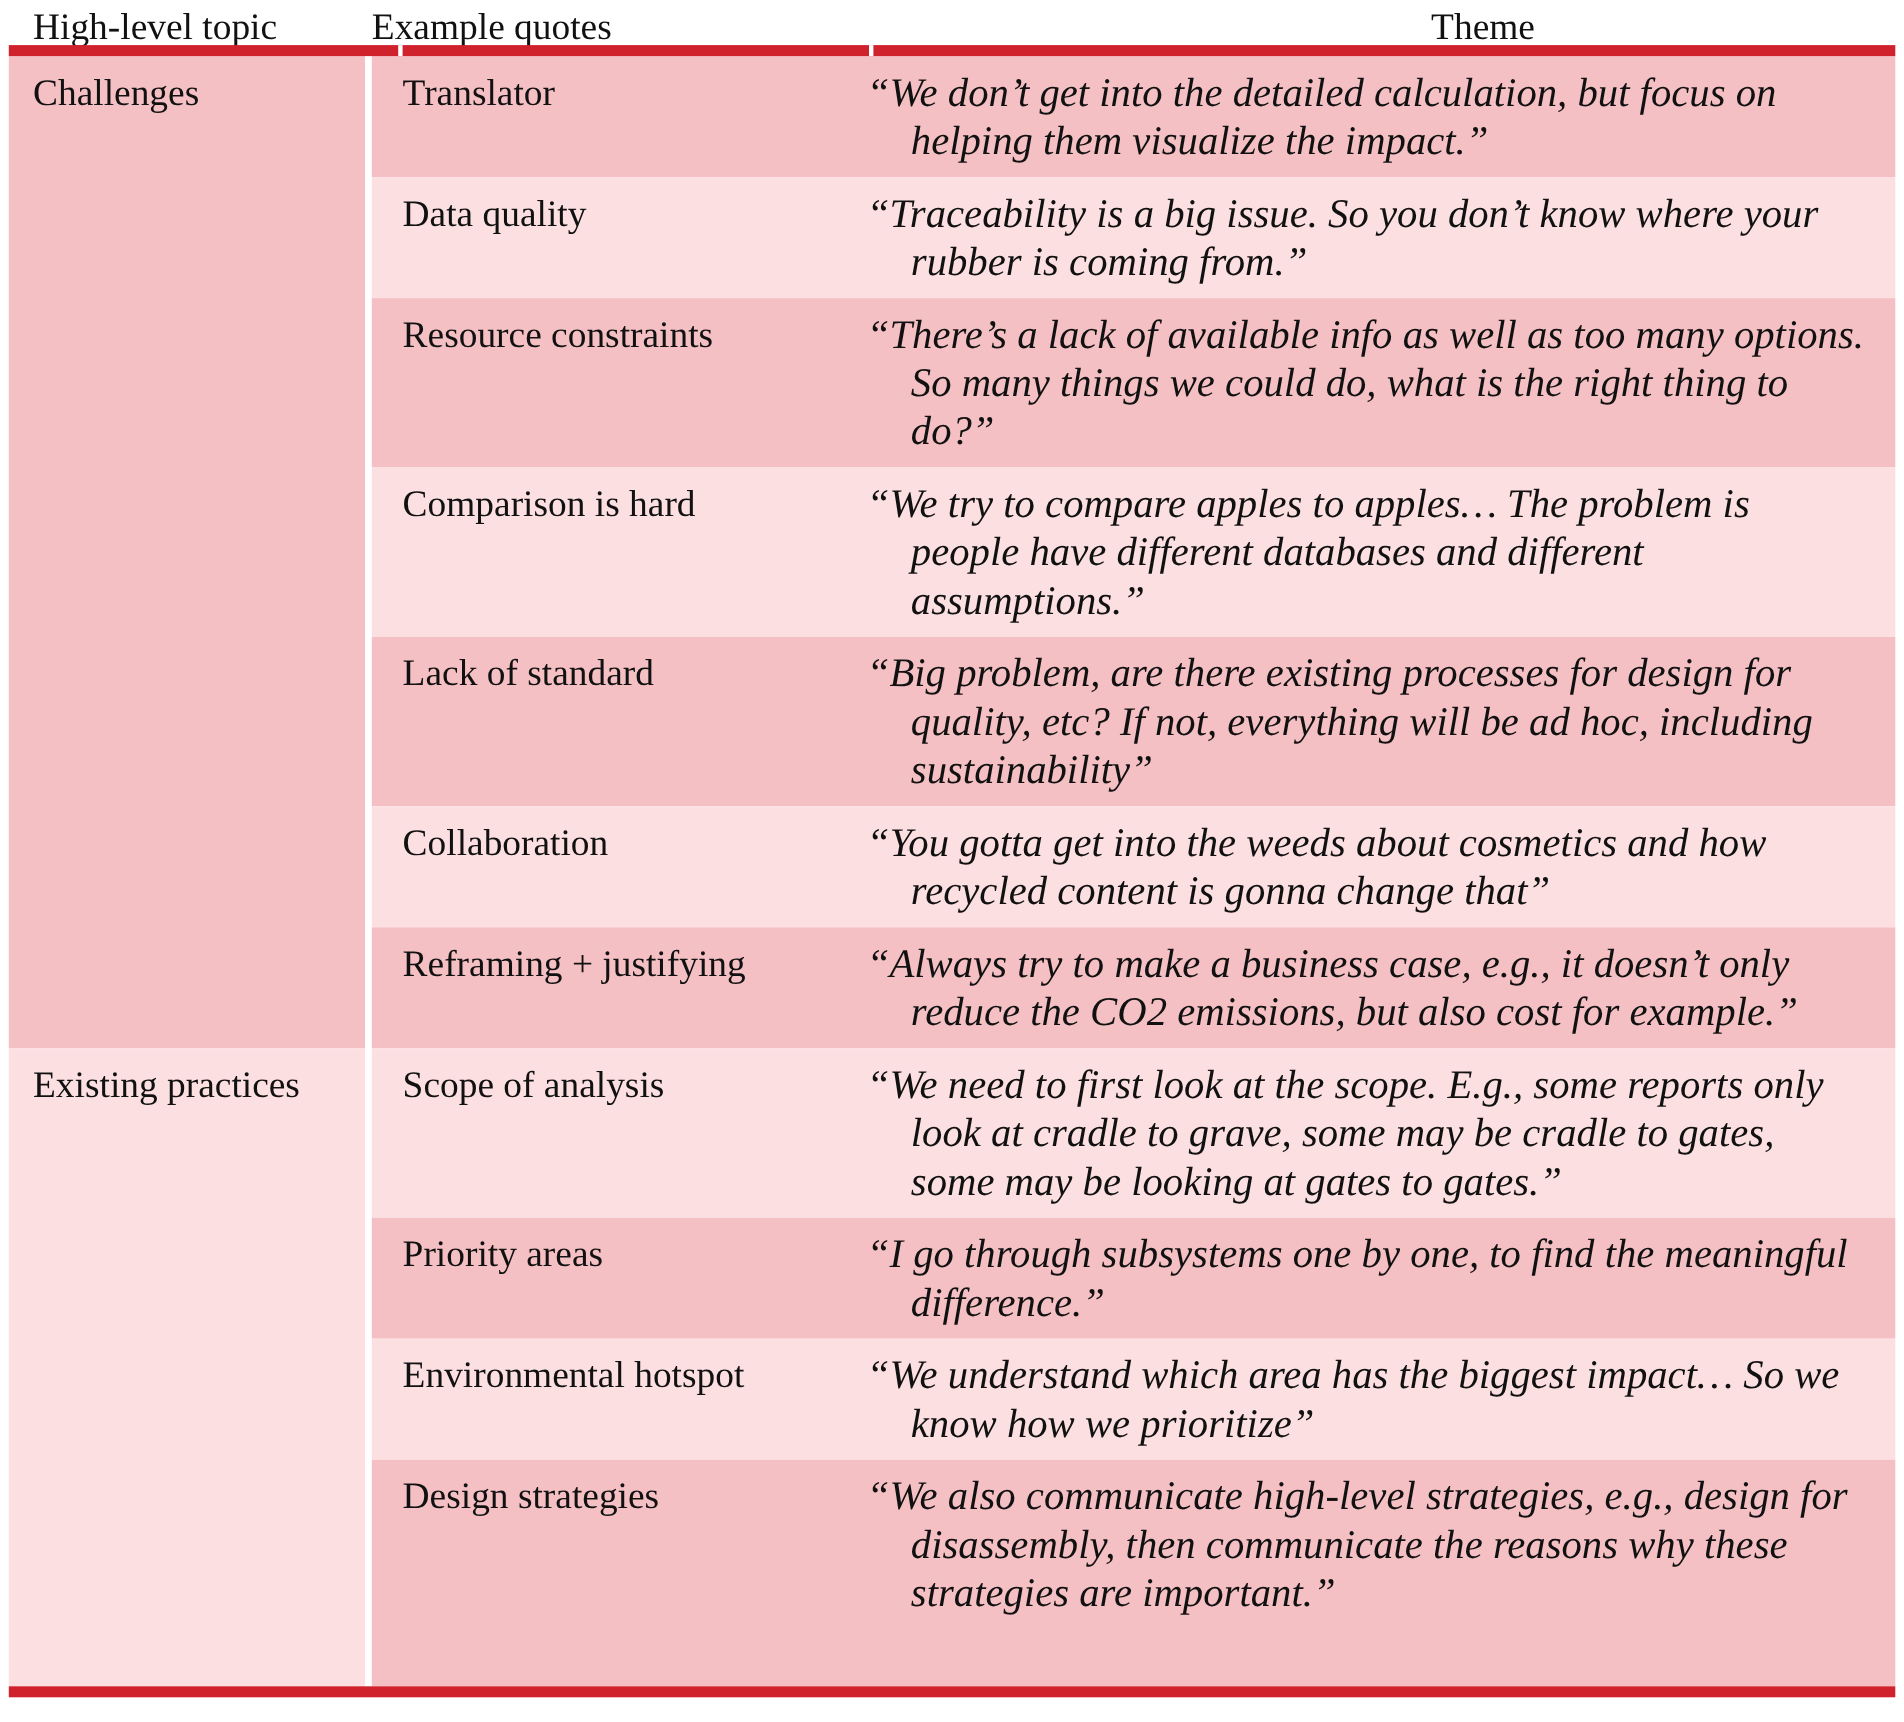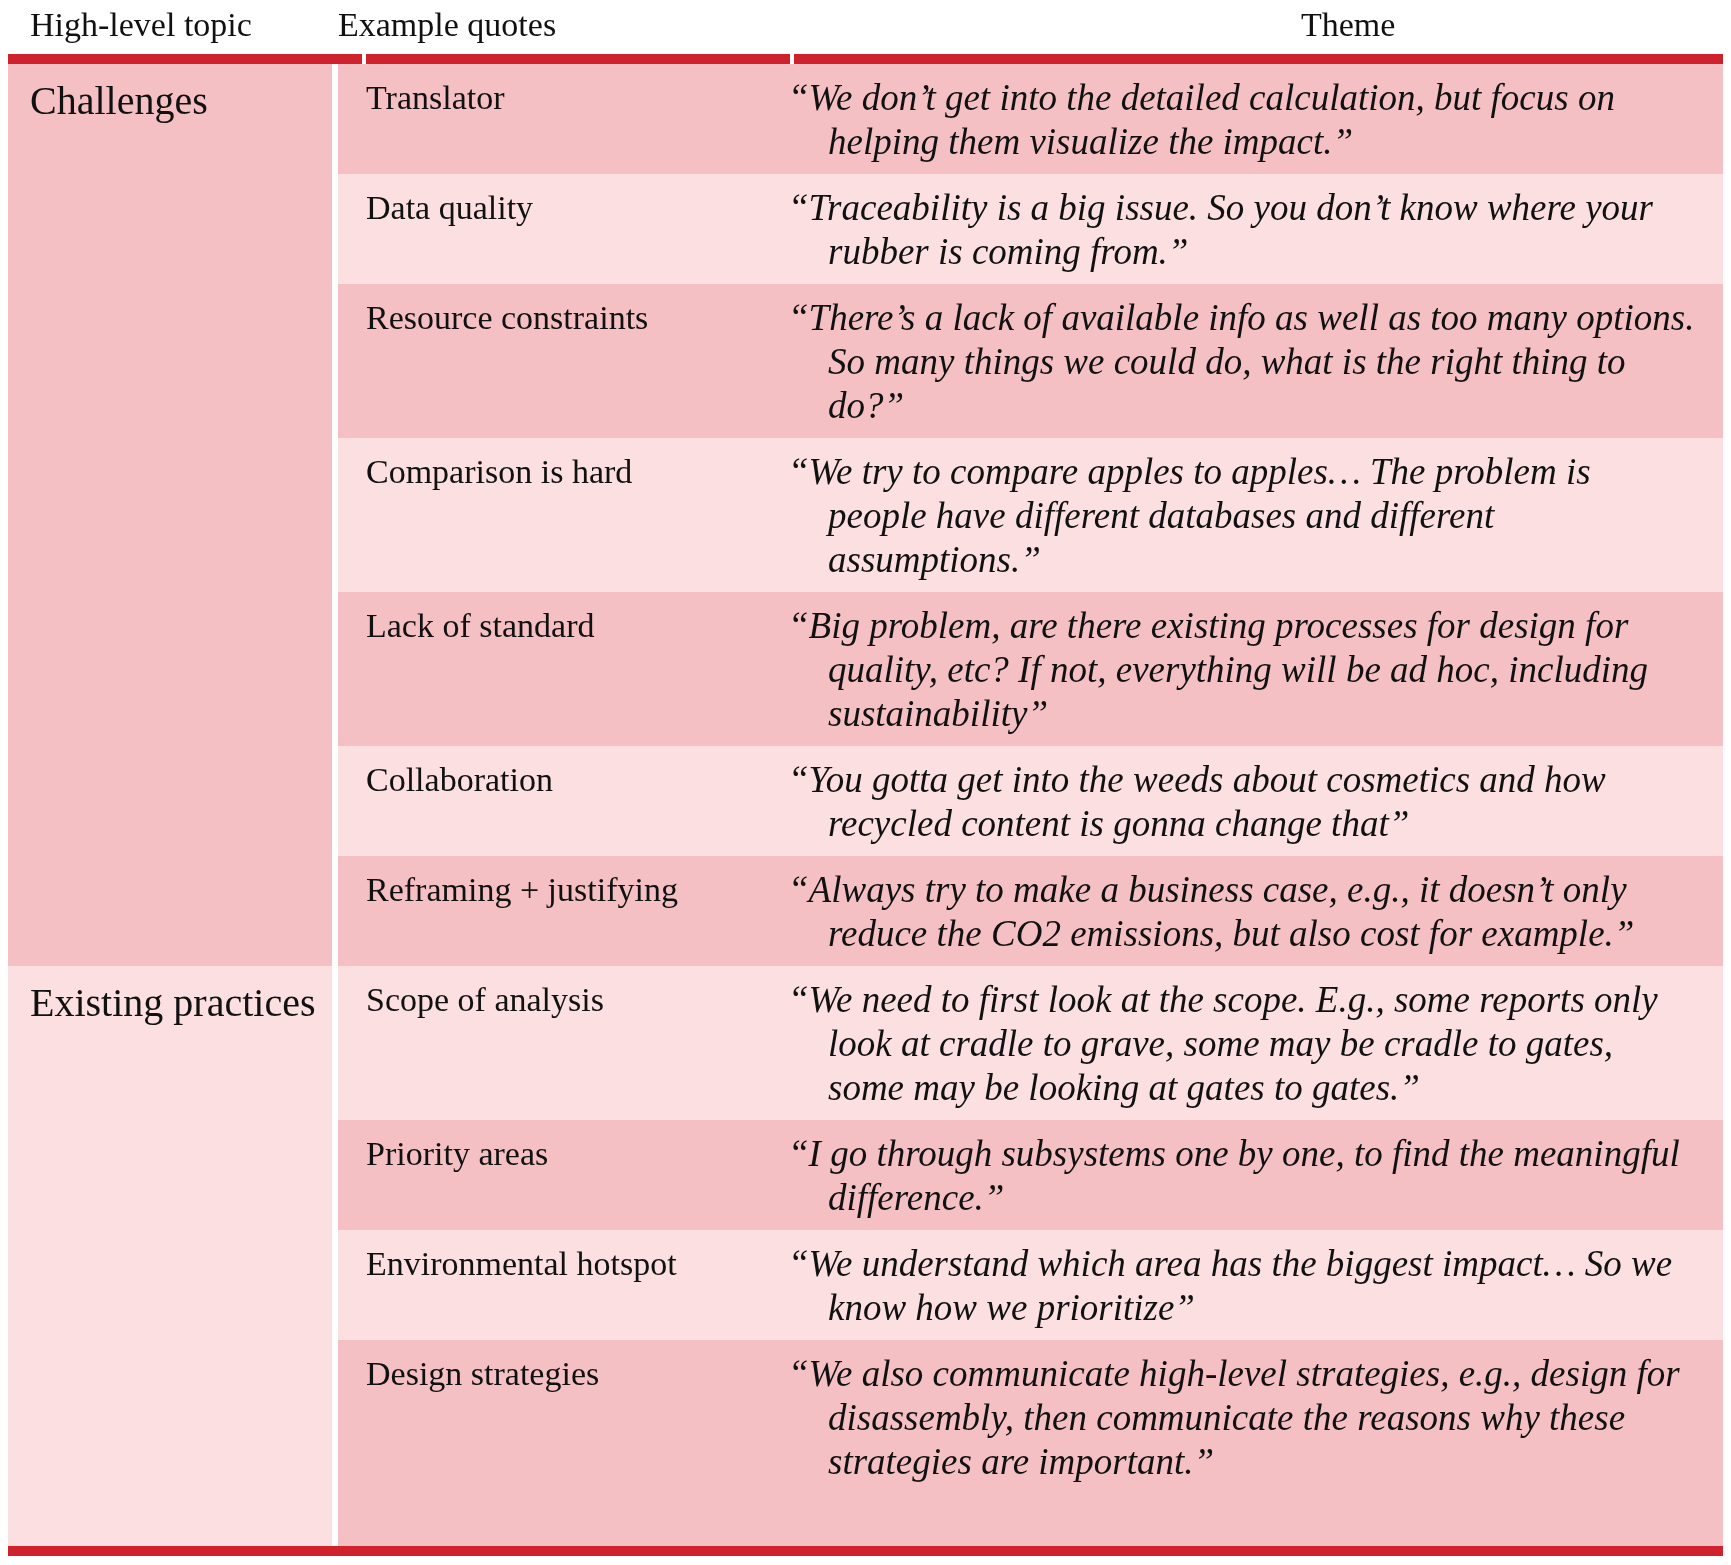--- a/index.html
+++ b/index.html
@@ -21,21 +21,21 @@
     overflow: hidden;
     background: #ffffff;
   }
   .tbl {
     margin-left: 8px;
     width: 1715px;
   }
   
   .hdr {
     display: flex;
-    height: 54px;
+    height: 41px;
     align-items: flex-start;
   }
   .hdr-cell {
     font-size: 34px;
     line-height: 1.1;
     padding-top: 6px;
     white-space: nowrap;
   }
   .hdr-c1 { width: 324px; padding-left: 22px; }
   .hdr-gap { width: 6px; }
@@ -53,21 +53,21 @@
     width: 4px;
     background: #ffffff;
   }
   .notch-1 { left: 354px; }
   .notch-2 { left: 782px; }
   
   .section { display: flex; align-items: stretch; }
   .topic-cell {
     width: 324px;
     padding: 14px 14px 0 22px;
-    font-size: 40px;
+    font-size: 34px;
     line-height: 1.15;
   }
   .topic-dark { background: var(--dark-pink); }
   .topic-light { background: var(--light-pink); }
   .col-gap { width: 6px; background: #ffffff; }
   .rows { flex: 1; display: flex; flex-direction: column; align-items: center; }
   .row { display: flex; align-items: stretch; }
   .row.dark { background: var(--dark-pink); }
   .row.light { background: var(--light-pink); }
   .theme-cell {

